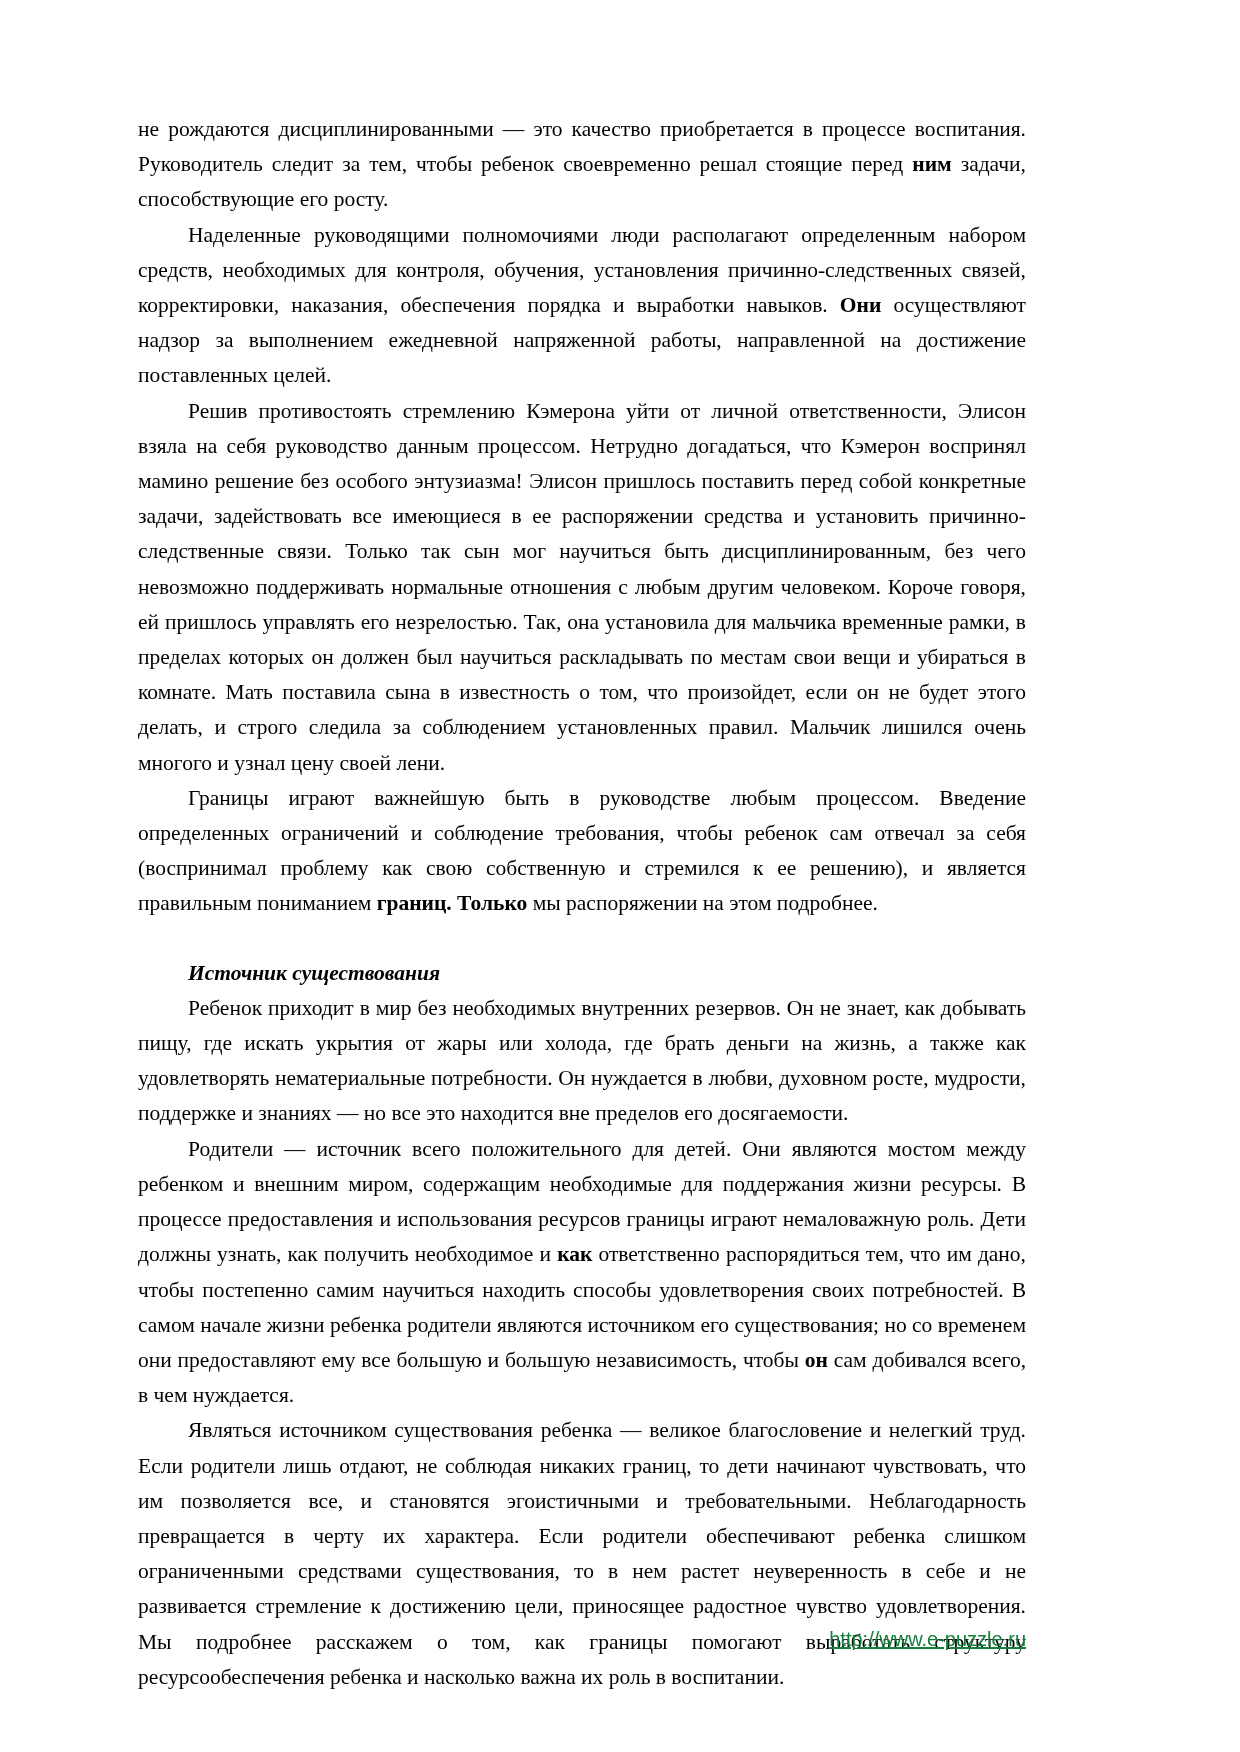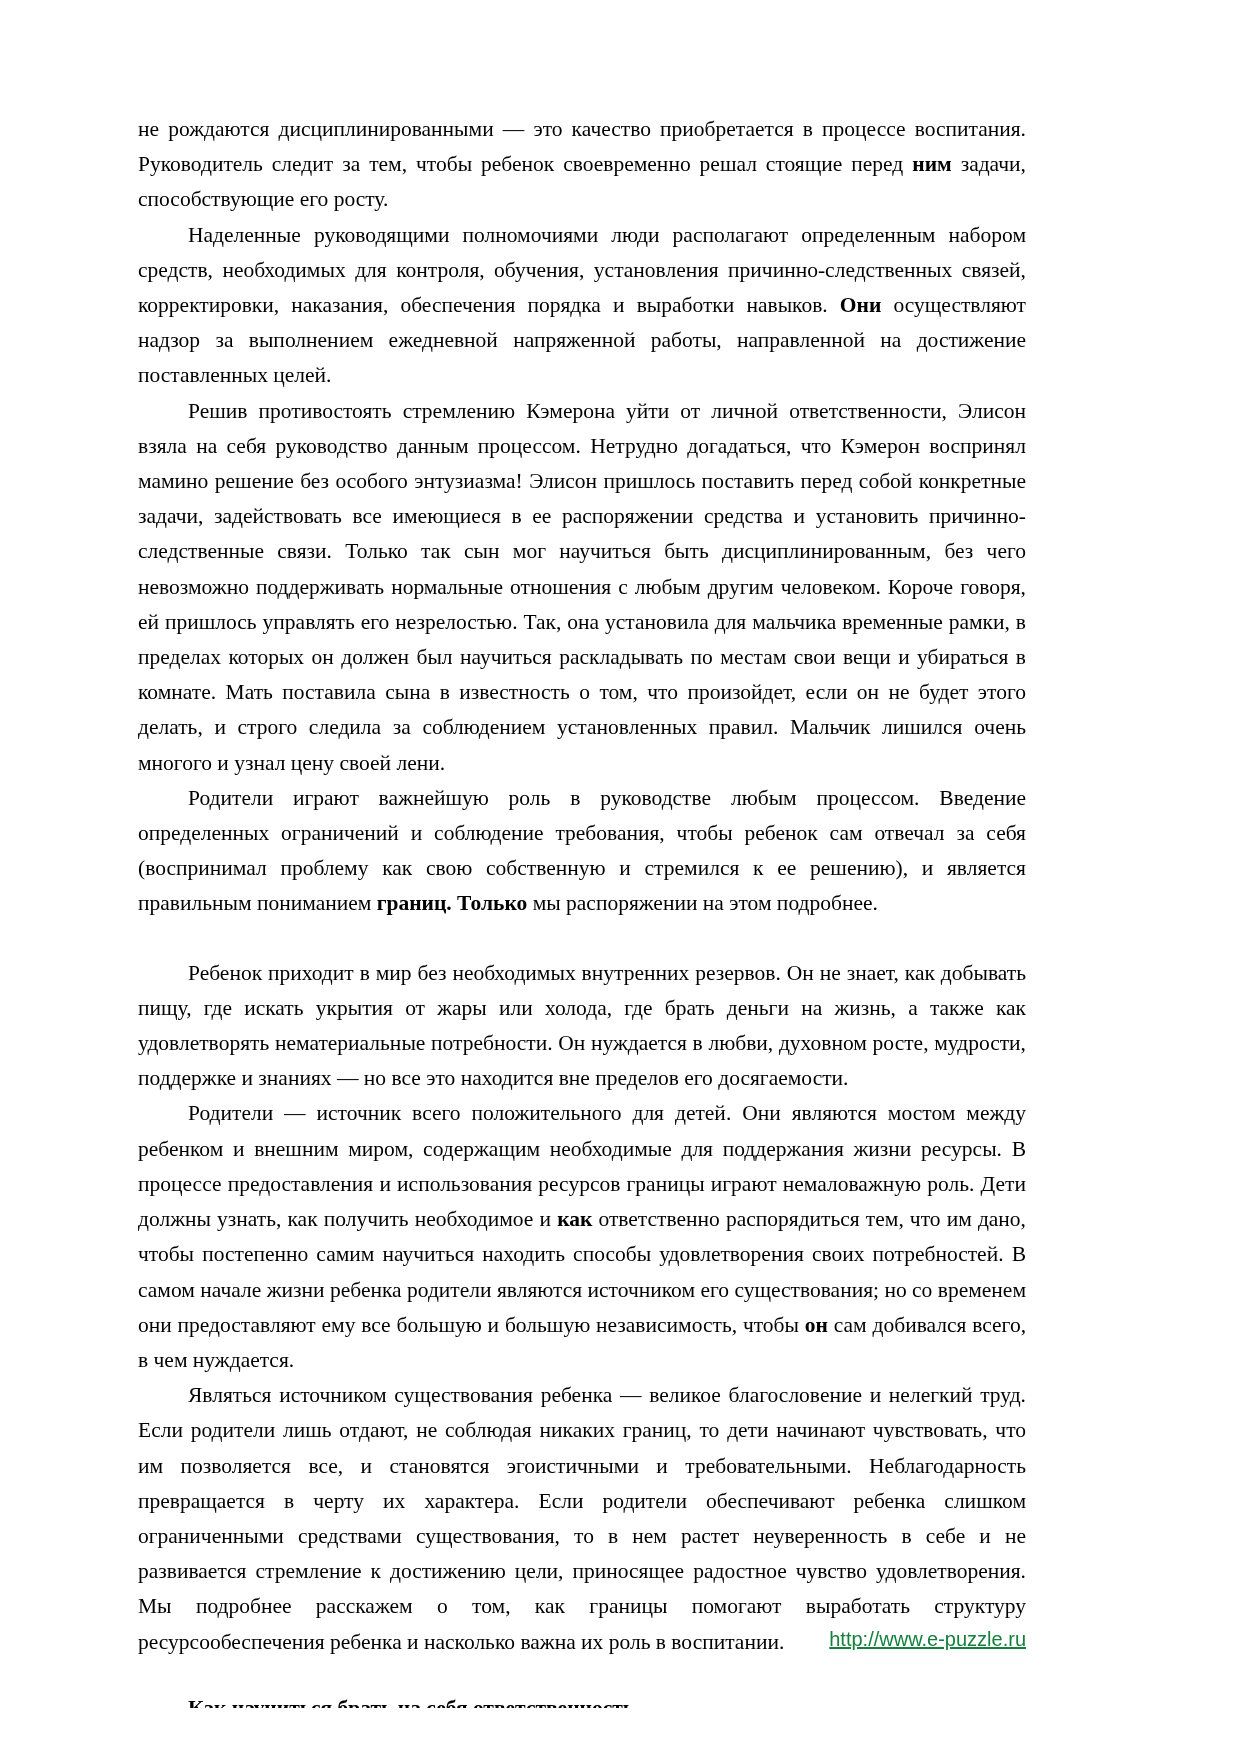--- a/index.html
+++ b/index.html
@@ -85,24 +85,25 @@
 <div class="page">
 
   <div class="text-column">
 
     <p class="body-par no-indent"><span>не рождаются дисциплинированными — это качество приобретается в процессе воспитания. Руководитель следит за тем, чтобы ребенок своевременно решал стоящие перед </span><b>ним</b><span> задачи, способствующие его росту.</span></p>
 
     <p class="body-par"><span>Наделенные руководящими полномочиями люди располагают определенным набором средств, необходимых для контроля, обучения, установления причинно-следственных связей, корректировки, наказания, обеспечения порядка и выработки навыков. </span><b>Они</b><span> осуществляют надзор за выполнением ежедневной напряженной работы, направленной на достижение поставленных целей.</span></p>
 
     <p class="body-par">Решив противостоять стремлению Кэмерона уйти от личной ответственности, Элисон взяла на себя руководство данным процессом. Нетрудно догадаться, что Кэмерон воспринял мамино решение без особого энтузиазма! Элисон пришлось поставить перед собой конкретные задачи, задействовать все имеющиеся в ее распоряжении средства и установить причинно-следственные связи. Только так сын мог научиться быть дисциплинированным, без чего невозможно поддерживать нормальные отношения с любым другим человеком. Короче говоря, ей пришлось управлять его незрелостью. Так, она установила для мальчика временные рамки, в пределах которых он должен был научиться раскладывать по местам свои вещи и убираться в комнате. Мать поставила сына в известность о том, что произойдет, если он не будет этого делать, и строго следила за соблюдением установленных правил. Мальчик лишился очень многого и узнал цену своей лени.</p>
 
-    <p class="body-par"><span>Родители играют важнейшую роль в руководстве любым процессом. Введение определенных ограничений и соблюдение требования, чтобы ребенок сам отвечал за себя (воспринимал проблему как свою собственную и стремился к ее решению), и является правильным пониманием </span><b>границ. Только</b><span> мы распоряжении на этом подробнее.</span></p>
+    <p class="body-par"><span>Границы играют важнейшую быть в руководстве любым процессом. Введение определенных ограничений и соблюдение требования, чтобы ребенок сам отвечал за себя (воспринимал проблему как свою собственную и стремился к ее решению), и является правильным пониманием </span><b>границ. Только</b><span> мы распоряжении на этом подробнее.</span></p>
 
     <div class="spacer-lg"></div>
 
+    <h3 class="section-head">Источник существования</h3>
 
     <p class="body-par after-head">Ребенок приходит в мир без необходимых внутренних резервов. Он не знает, как добывать пищу, где искать укрытия от жары или холода, где брать деньги на жизнь, а также как удовлетворять нематериальные потребности. Он нуждается в любви, духовном росте, мудрости, поддержке и знаниях — но все это находится вне пределов его досягаемости.</p>
 
     <p class="body-par"><span>Родители — источник всего положительного для детей. Они являются мостом между ребенком и внешним миром, содержащим необходимые для поддержания жизни ресурсы. В процессе предоставления и использования ресурсов границы играют немаловажную роль. Дети должны узнать, как получить необходимое и </span><b>как</b><span> ответственно распорядиться тем, что им дано, чтобы постепенно самим научиться находить способы удовлетворения своих потребностей. В самом начале жизни ребенка родители являются источником его существования; но со временем они предоставляют ему все большую и большую независимость, чтобы </span><b>он</b><span> сам добивался всего, в чем нуждается.</span></p>
 
     <p class="body-par">Являться источником существования ребенка — великое благословение и нелегкий труд. Если родители лишь отдают, не соблюдая никаких границ, то дети начинают чувствовать, что им позволяется все, и становятся эгоистичными и требовательными. Неблагодарность превращается в черту их характера. Если родители обеспечивают ребенка слишком ограниченными средствами существования, то в нем растет неуверенность в себе и не развивается стремление к достижению цели, приносящее радостное чувство удовлетворения. Мы подробнее расскажем о том, как границы помогают выработать структуру ресурсообеспечения ребенка и насколько важна их роль в воспитании.</p>
 
     <div class="spacer-md"></div>
 
     <h3 class="section-head upright">Как научиться брать на себя ответственность</h3>

